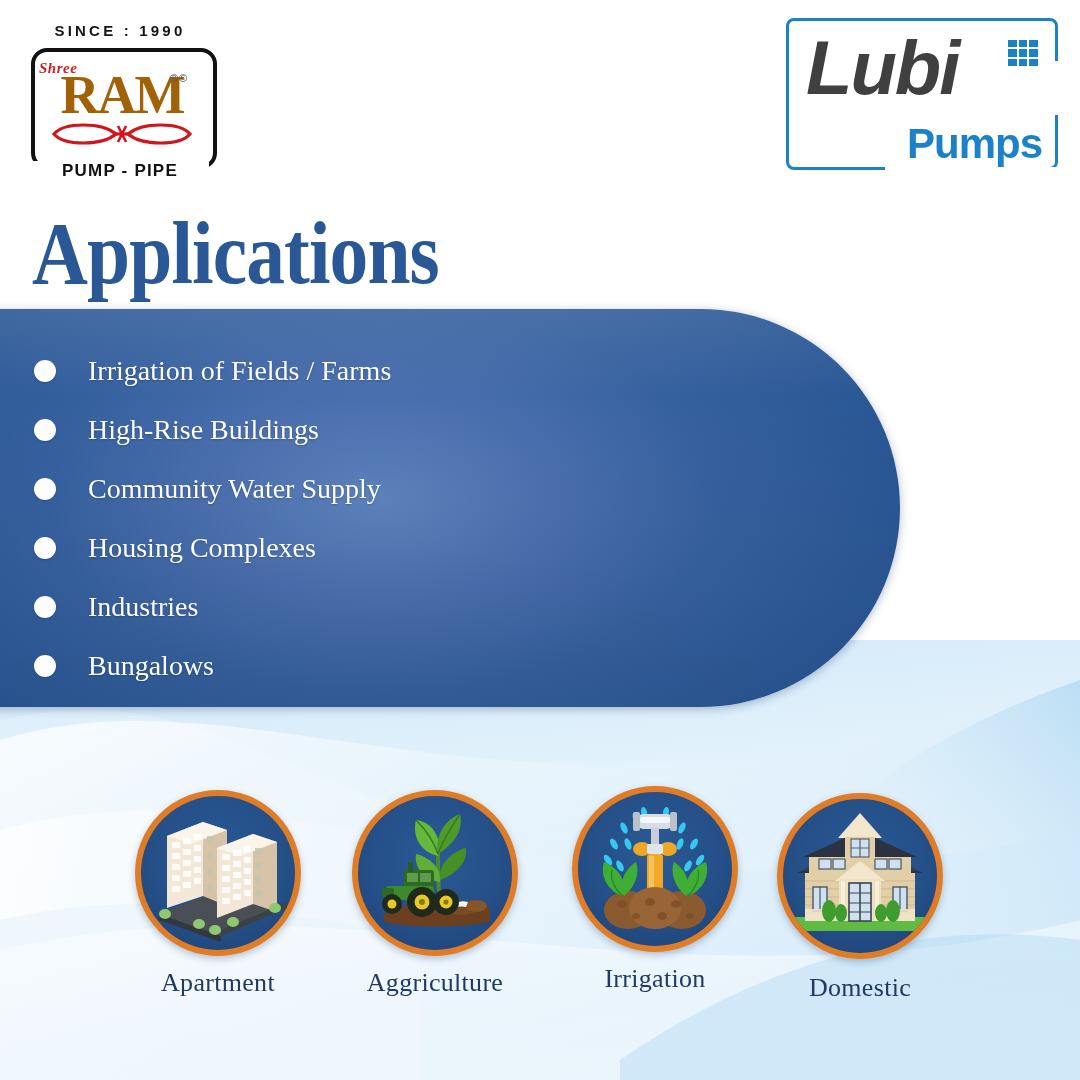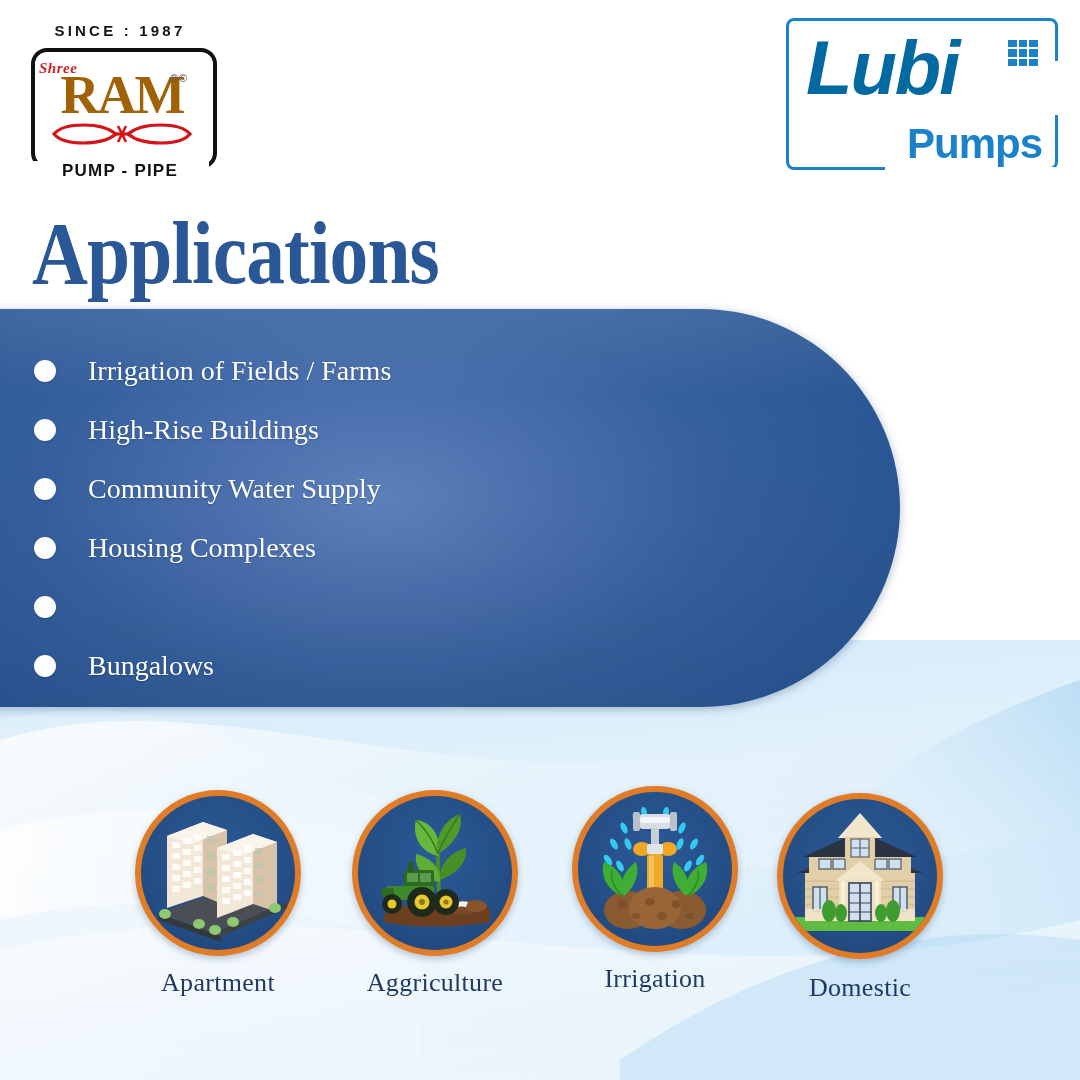--- a/index.html
+++ b/index.html
@@ -47,21 +47,21 @@
   .ram-pump{position:absolute;left:9px;top:126px;width:178px;text-align:center;
     font-family:"Liberation Sans",sans-serif;font-weight:bold;font-size:17px;
     letter-spacing:1.2px;color:#111;background:#fff;margin-top:13px;}
 
   .lubi-logo{position:absolute;left:786px;top:18px;width:272px;height:152px;}
   .lubi-frame{position:absolute;inset:0;border:3px solid #1b82c9;border-radius:8px;}
   .lubi-frame::after{content:"";position:absolute;right:-3px;bottom:52px;width:3px;height:54px;background:#fff;}
   .lubi-frame::before{content:"";position:absolute;left:96px;bottom:-3px;width:180px;height:3px;background:#fff;}
   .lubi-word{position:absolute;left:20px;top:6px;
     font-family:"Liberation Sans",sans-serif;font-weight:bold;font-style:italic;
-    font-size:76px;color:#0369a1;letter-spacing:-2px;}
+    font-size:76px;color:#404040;letter-spacing:-2px;}
   .lubi-grid{position:absolute;right:20px;top:22px;width:30px;height:26px;
     display:grid;grid-template-columns:repeat(3,1fr);grid-template-rows:repeat(3,1fr);gap:2px;}
   .lubi-grid i{display:block;background:#1b82c9;}
   .lubi-pumps{position:absolute;right:16px;bottom:2px;
     font-family:"Liberation Sans",sans-serif;font-weight:bold;font-size:42px;
     color:#1b82c9;letter-spacing:-1px;}
 
   
   .title{position:absolute;left:32px;top:208px;
     font-family:"Liberation Serif",serif;font-weight:bold;font-size:88px;
@@ -117,21 +117,21 @@
     </defs>
     <path d="M0,120 C260,40 520,250 1080,70 L1080,460 L0,460 Z" fill="url(#w1)"></path>
     <path d="M1080,60 C820,150 700,300 1080,330 L1080,60 Z" fill="url(#w2)"></path>
     <path d="M0,210 C300,130 560,330 1080,210 L1080,300 C540,420 300,230 0,300 Z" fill="url(#w3)"></path>
     <path d="M0,330 C340,250 680,400 1080,300 L1080,460 L0,460 Z" fill="#ffffff" opacity=".42"></path>
     <path d="M620,440 C780,330 940,300 1080,320 L1080,460 L620,460 Z" fill="#a9d6f2" opacity=".40"></path>
     <path d="M0,100 C180,60 260,150 420,190 L420,460 L0,460 Z" fill="#ffffff" opacity=".20"></path>
   </svg>
 
   <div class="ram-logo">
-    <div class="ram-since">SINCE : 1987</div>
+    <div class="ram-since">SINCE : 1990</div>
     <div class="ram-box"></div>
     <div class="ram-shree">Shree</div>
     <div class="ram-word">RAM</div>
     <div class="ram-rc">®©</div>
     <svg class="ram-swirl" viewBox="0 0 144 24">
       <path d="M4,12 C14,0 52,0 66,12 C52,24 14,24 4,12 Z M140,12 C130,0 92,0 78,12 C92,24 130,24 140,12 Z" fill="none" stroke="#d3141b" stroke-width="3.2"></path>
       <path d="M66,12 L78,12" stroke="#d3141b" stroke-width="3.2"></path>
       <path d="M68,4 L76,20 M76,4 L68,20" stroke="#d3141b" stroke-width="2.6"></path>
     </svg>
     <div class="ram-pump">PUMP - PIPE</div>
@@ -170,20 +170,21 @@
     <div class="bullet">
       <span class="dot"></span>
       <span class="btxt">Community Water Supply</span>
     </div>
     <div class="bullet">
       <span class="dot"></span>
       <span class="btxt">Housing Complexes</span>
     </div>
     <div class="bullet">
       <span class="dot"></span>
+      <span class="btxt">Industries</span>
     </div>
     <div class="bullet">
       <span class="dot"></span>
       <span class="btxt">Bungalows</span>
     </div>
   </div>
 
   <div class="icons">
 
     <div class="icon-item it0">

